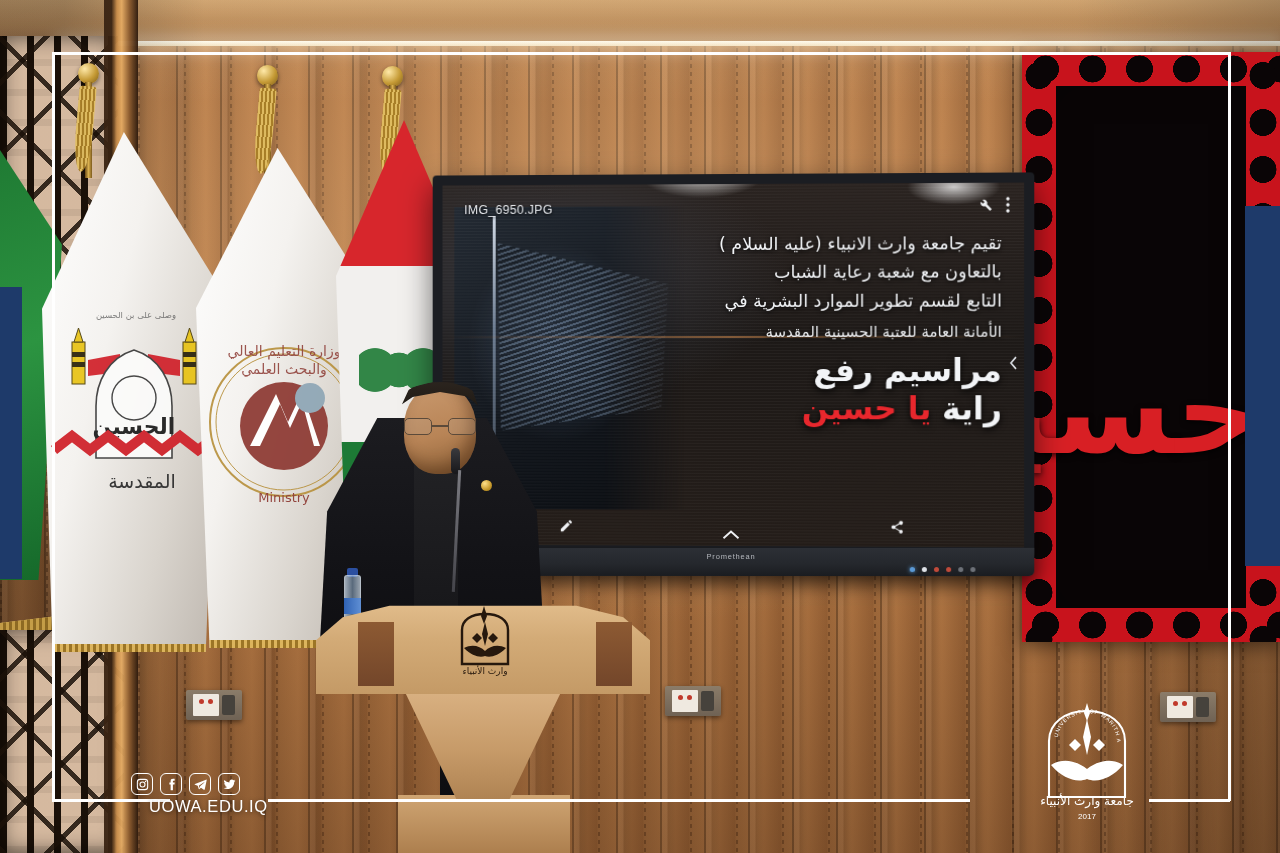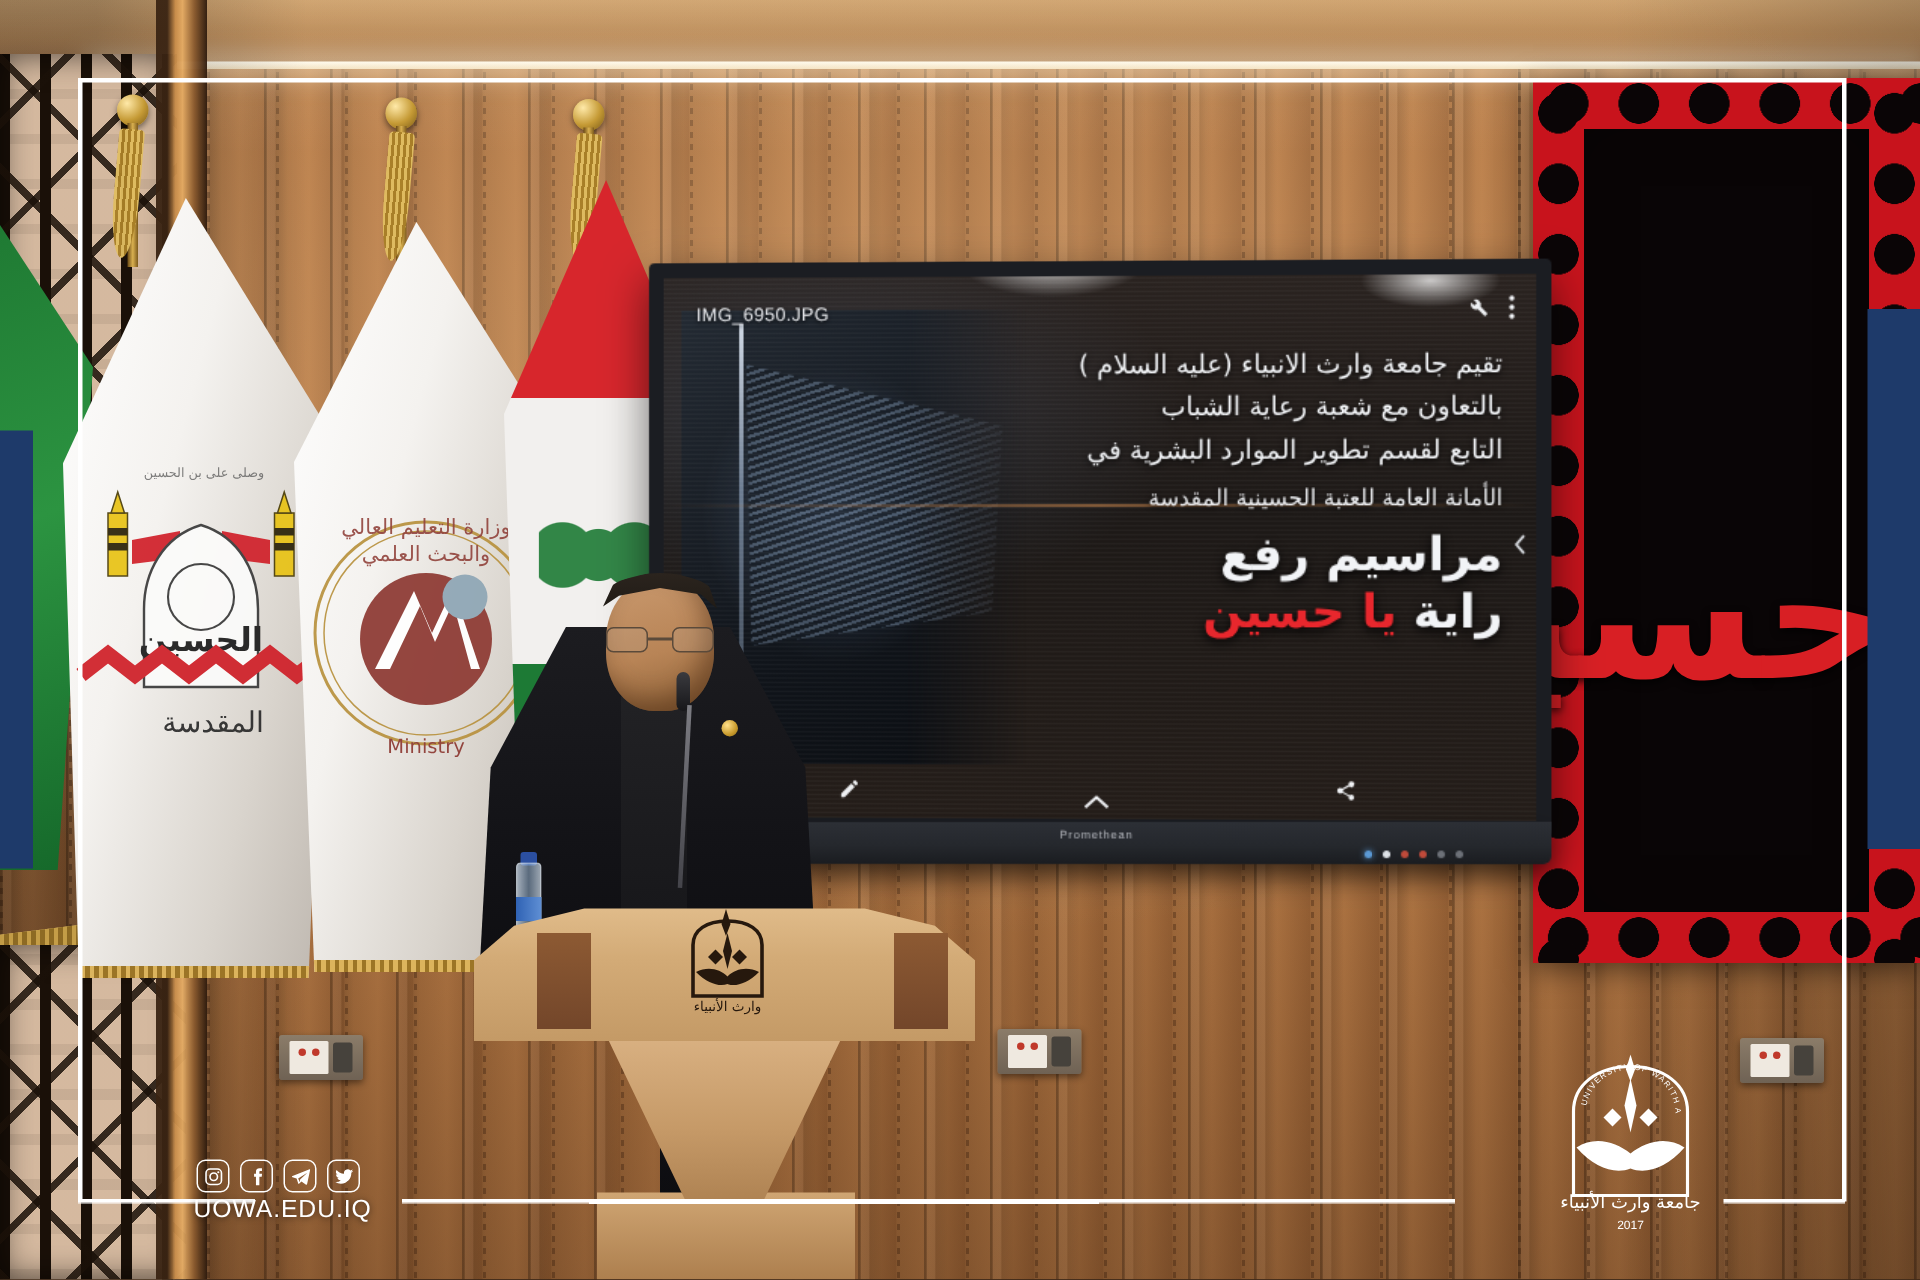--- a/index.html
+++ b/index.html
@@ -409,20 +409,21 @@
   .sbtn {
     width:22px; height:22px; border:1.6px solid #fff; border-radius:6px;
     display:flex; align-items:center; justify-content:center;
   }
   .sbtn svg { display:block; }
   .site-url {
     position:absolute; left:129px; top:797px;
     color:#fff; font-size:16.5px; letter-spacing:.6px;
     font-family:"Liberation Sans", sans-serif;
     text-shadow:0 1px 4px rgba(0,0,0,.55);
+    padding-left:20px;
   }
   .uni-logo { position:absolute; left:1039px; top:697px; width:96px; height:132px; }
 </style>
 </head>
 <body>
 
 <div id="stage">
 
   <div class="wall"></div>
   <div class="wall-dots"></div>

